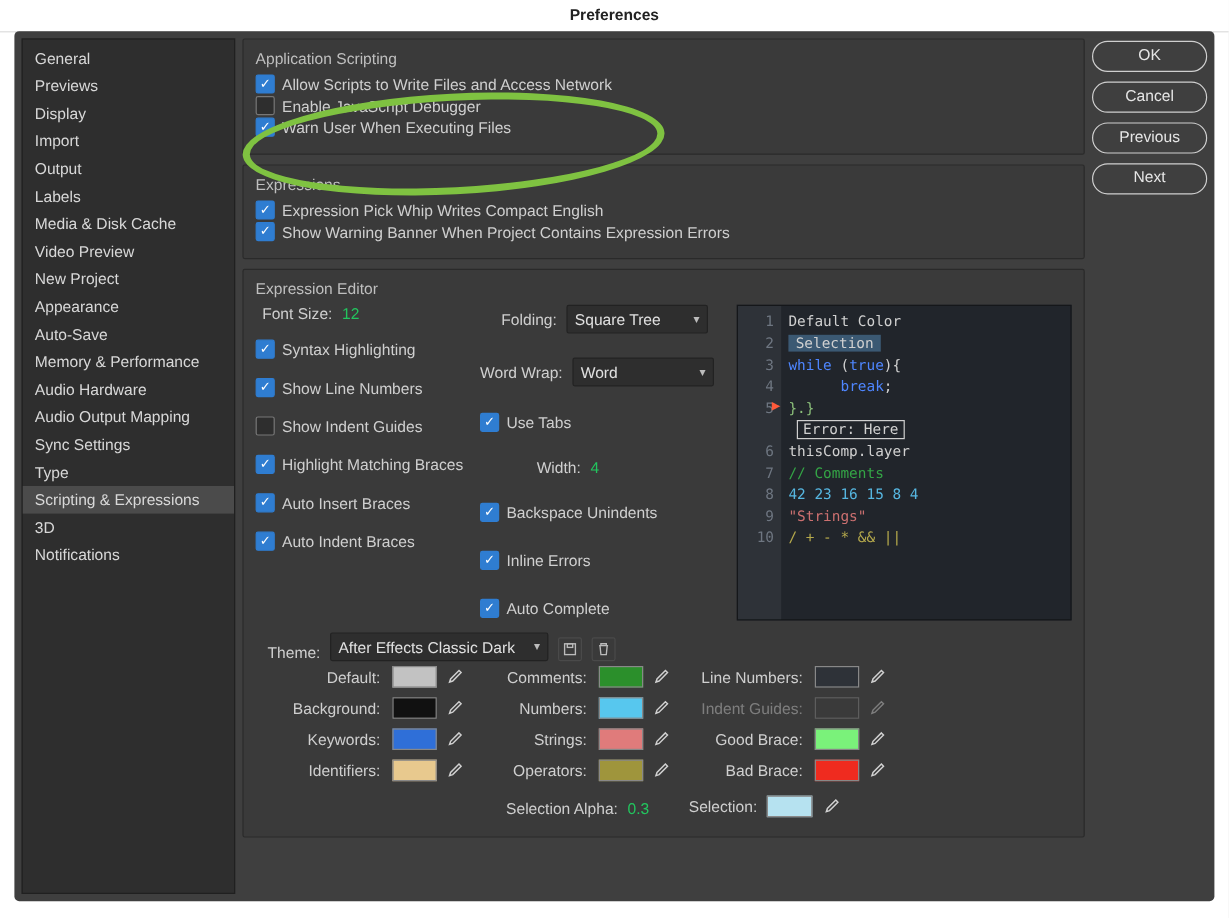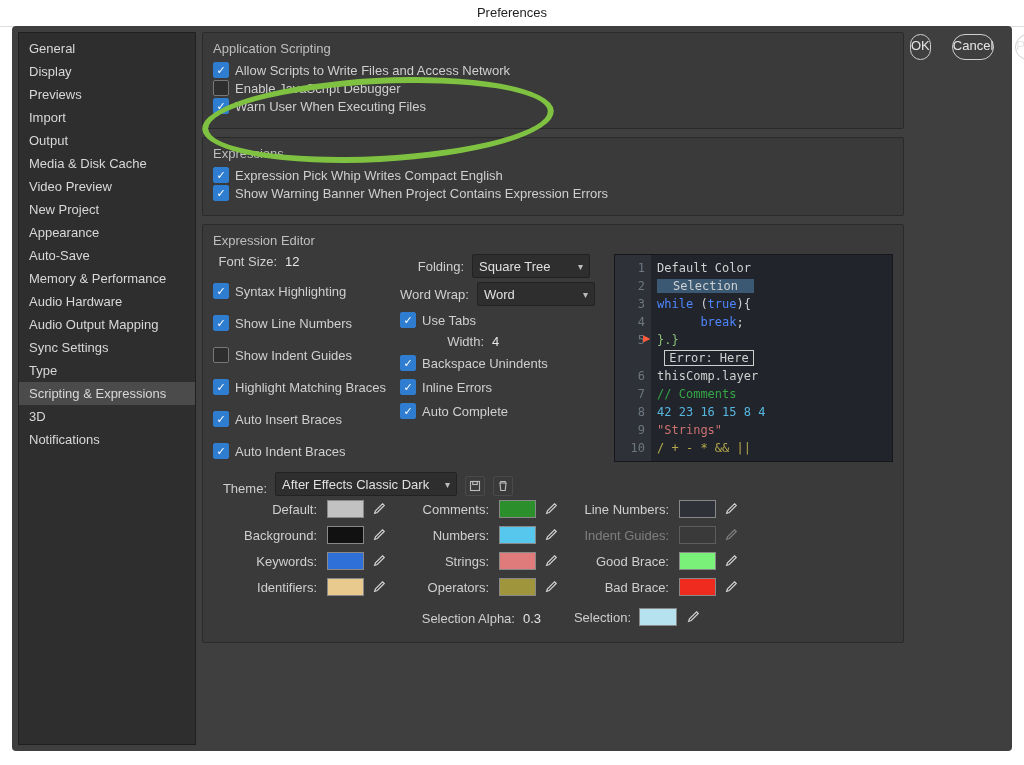--- a/index.html
+++ b/index.html
@@ -1,42 +1,42 @@
 <!DOCTYPE html>
 <html><head>
 <meta charset="utf-8">
 <style>
 html,body{margin:0;padding:0;font-family:-apple-system,"Segoe UI",Arial,sans-serif;font-size:13px;color:#cfcfcf;background:#fff;user-select:none}
 .wrap{width:1024px;height:765px;position:relative}
-.titlebar{height:26px;line-height:26px;text-align:center;font-weight:400;color:#222;background:#fff;border-bottom:1px solid #ddd}
+.titlebar{height:26px;line-height:26px;text-align:center;font-weight:700;color:#222;background:#fff;border-bottom:1px solid #ddd}
 .body{position:absolute;top:26px;left:12px;right:12px;bottom:14px;background:#3f3f3f;border-radius:4px;display:flex;padding:6px;gap:6px}
 .sidebar{width:176px;background:#2e2e2e;border:1px solid #202020;display:flex;flex-direction:column;padding-top:4px}
 .nav-item{padding:4px 10px;color:#d8d8d8;cursor:pointer}
 .nav-item.selected{background:#4b4b4b}
 .main{flex:1;min-width:0;display:flex;flex-direction:column;gap:8px}
-.rightcol{width:96px;display:flex;flex-direction:row;gap:21px;padding-top:2px}
+.rightcol{width:96px;display:flex;flex-direction:column;gap:8px;padding-top:2px}
 .btn{height:24px;border:1px solid #cfcfcf;border-radius:14px;background:transparent;color:#e6e6e6;text-align:center;line-height:22px;cursor:pointer}
 .panel{border:1px solid #2a2a2a;background:#3a3a3a;border-radius:2px;padding:8px 10px 12px;color:#c4c4c4}
 .panel-title{margin:0 0 6px;color:#bfbfbf;font-size:13px}
 .row{display:flex;align-items:center;gap:6px;margin:2px 0}
 .cb{width:14px;height:14px;border:1px solid #777;border-radius:2px;display:inline-flex;align-items:center;justify-content:center;background:#2e2e2e;color:#fff;font-size:11px;line-height:1}
 .cb.on{background:#2f7dd1;border-color:#2f7dd1}
 .lbl{color:#cfcfcf}
-.link{color:#e5e5e5}
+.link{color:#22c55e}
 .select{display:inline-flex;align-items:center;justify-content:space-between;height:22px;padding:0 6px;background:#2e2e2e;border:1px solid #222;min-width:104px;color:#e0e0e0;border-radius:2px}
 .select .chev{font-size:10px;opacity:.8}
 .kv{display:flex;align-items:center;gap:8px}
 .kv .k{min-width:64px;text-align:right;color:#cfcfcf}
 .editor-top{display:flex;gap:14px}
 .editor-left{min-width:172px;display:flex;flex-direction:column;gap:12px}
-.editor-mid{min-width:200px;display:flex;flex-direction:column;gap:4px}
+.editor-mid{min-width:200px;display:flex;flex-direction:column;gap:20px}
 .preview{flex:1;min-width:220px;background:#21252b;border:1px solid #15171a;display:flex;font-family:Menlo,Consolas,monospace;font-size:12px}
 .gutter{width:28px;background:#2e3238;color:#6e7681;text-align:right;padding:4px 6px 4px 2px;line-height:18px}
 .code{flex:1;padding:4px 6px;line-height:18px;white-space:pre;color:#d0d0d0;position:relative}
-.sel{background:#3b5973;padding:0 16px}
+.sel{background:#3b5973;padding:0 6px}
 .kw{color:#4e86ff}
 .br{color:#8bbf7a}
 .cm{color:#34a546}
 .num{color:#56b6e0}
 .str{color:#cc7070}
 .op{color:#b5a94c}
 .err{border:1px solid #cfcfcf;padding:0 4px;color:#d0d0d0}
 .theme-row{display:flex;align-items:flex-end;gap:8px;margin:4px 0}
 .swatch{width:36px;height:16px;border:1px solid #888}
 .picker{width:16px;height:16px;display:inline-flex;align-items:center;justify-content:center;color:#d0d0d0;cursor:pointer}
@@ -51,24 +51,25 @@
 .trash svg,.save svg{width:12px;height:12px}
 </style>
 </head>
 <body>
 <div class="wrap">
 <div class="titlebar"><span>Preferences</span></div>
 
 <div class="body">
   <div class="sidebar">
     <div class="nav-item"><span>General</span></div>
+    <div class="nav-item"><span>Previews</span></div>
     <div class="nav-item"><span>Display</span></div>
-    <div class="nav-item"><span>Previews</span></div>
     <div class="nav-item"><span>Import</span></div>
     <div class="nav-item"><span>Output</span></div>
+    <div class="nav-item"><span>Labels</span></div>
     <div class="nav-item"><span>Media &amp; Disk Cache</span></div>
     <div class="nav-item"><span>Video Preview</span></div>
     <div class="nav-item"><span>New Project</span></div>
     <div class="nav-item"><span>Appearance</span></div>
     <div class="nav-item"><span>Auto-Save</span></div>
     <div class="nav-item"><span>Memory &amp; Performance</span></div>
     <div class="nav-item"><span>Audio Hardware</span></div>
     <div class="nav-item"><span>Audio Output Mapping</span></div>
     <div class="nav-item"><span>Sync Settings</span></div>
     <div class="nav-item"><span>Type</span></div>

